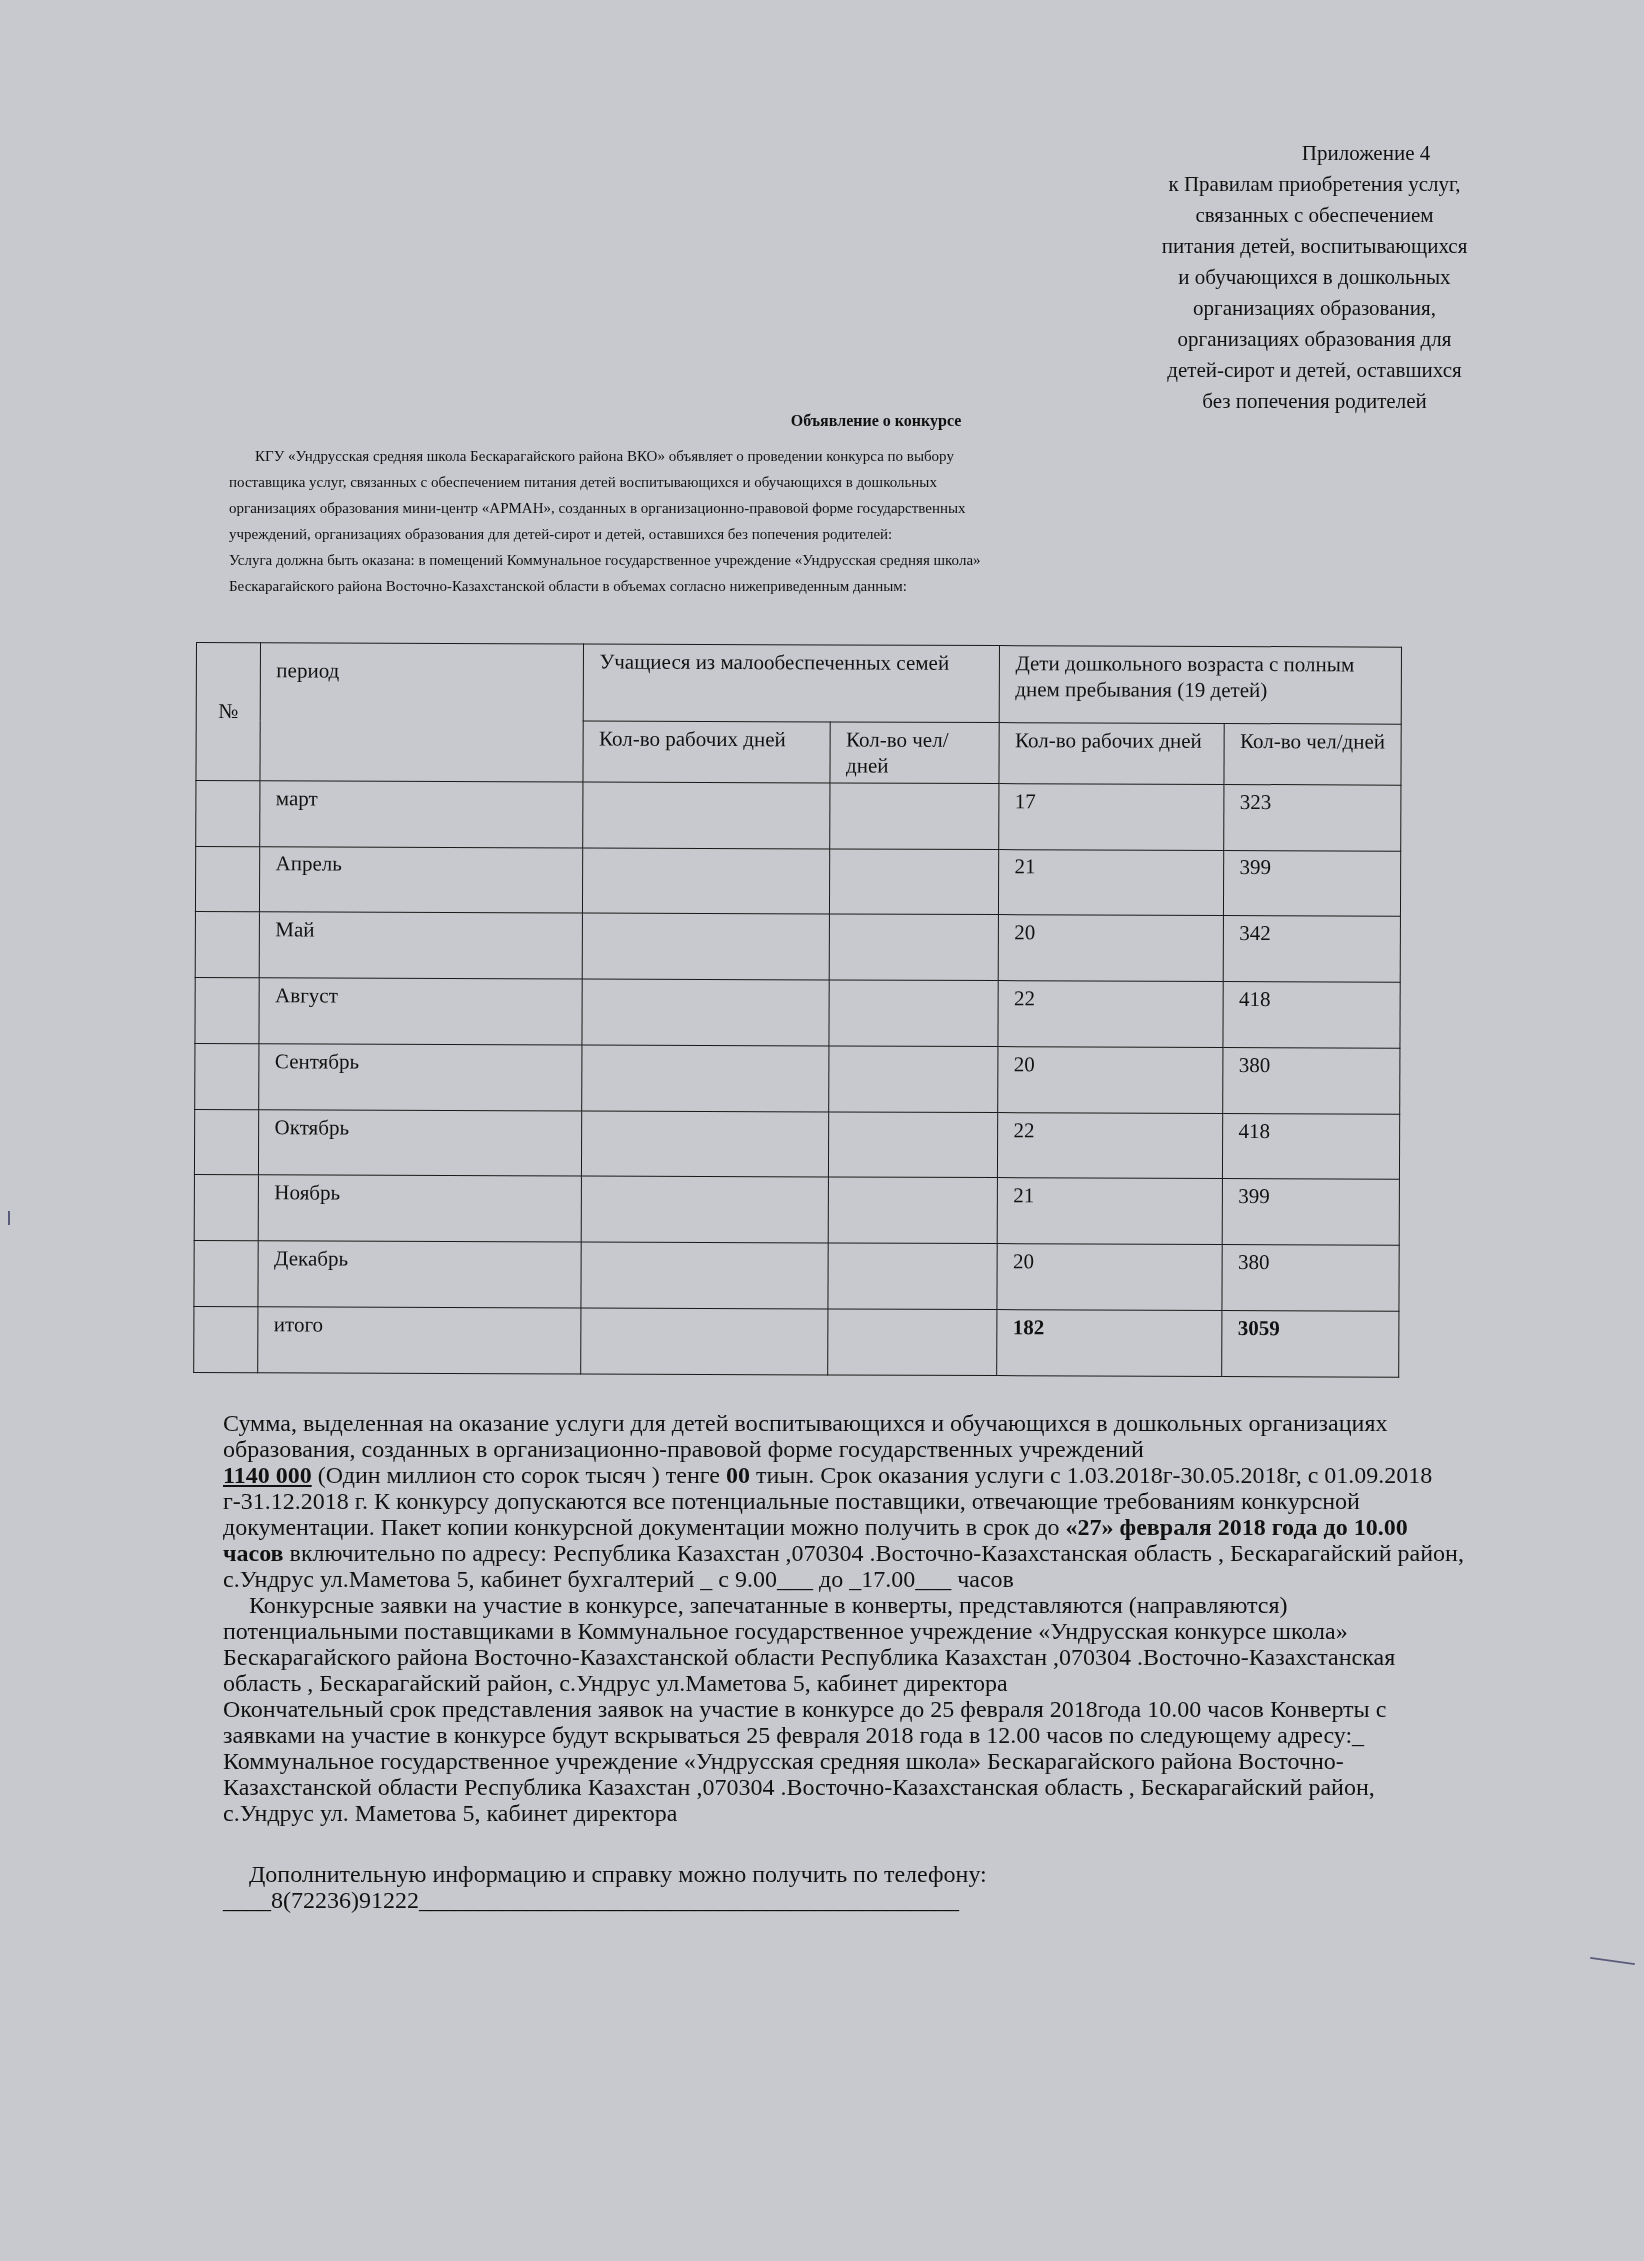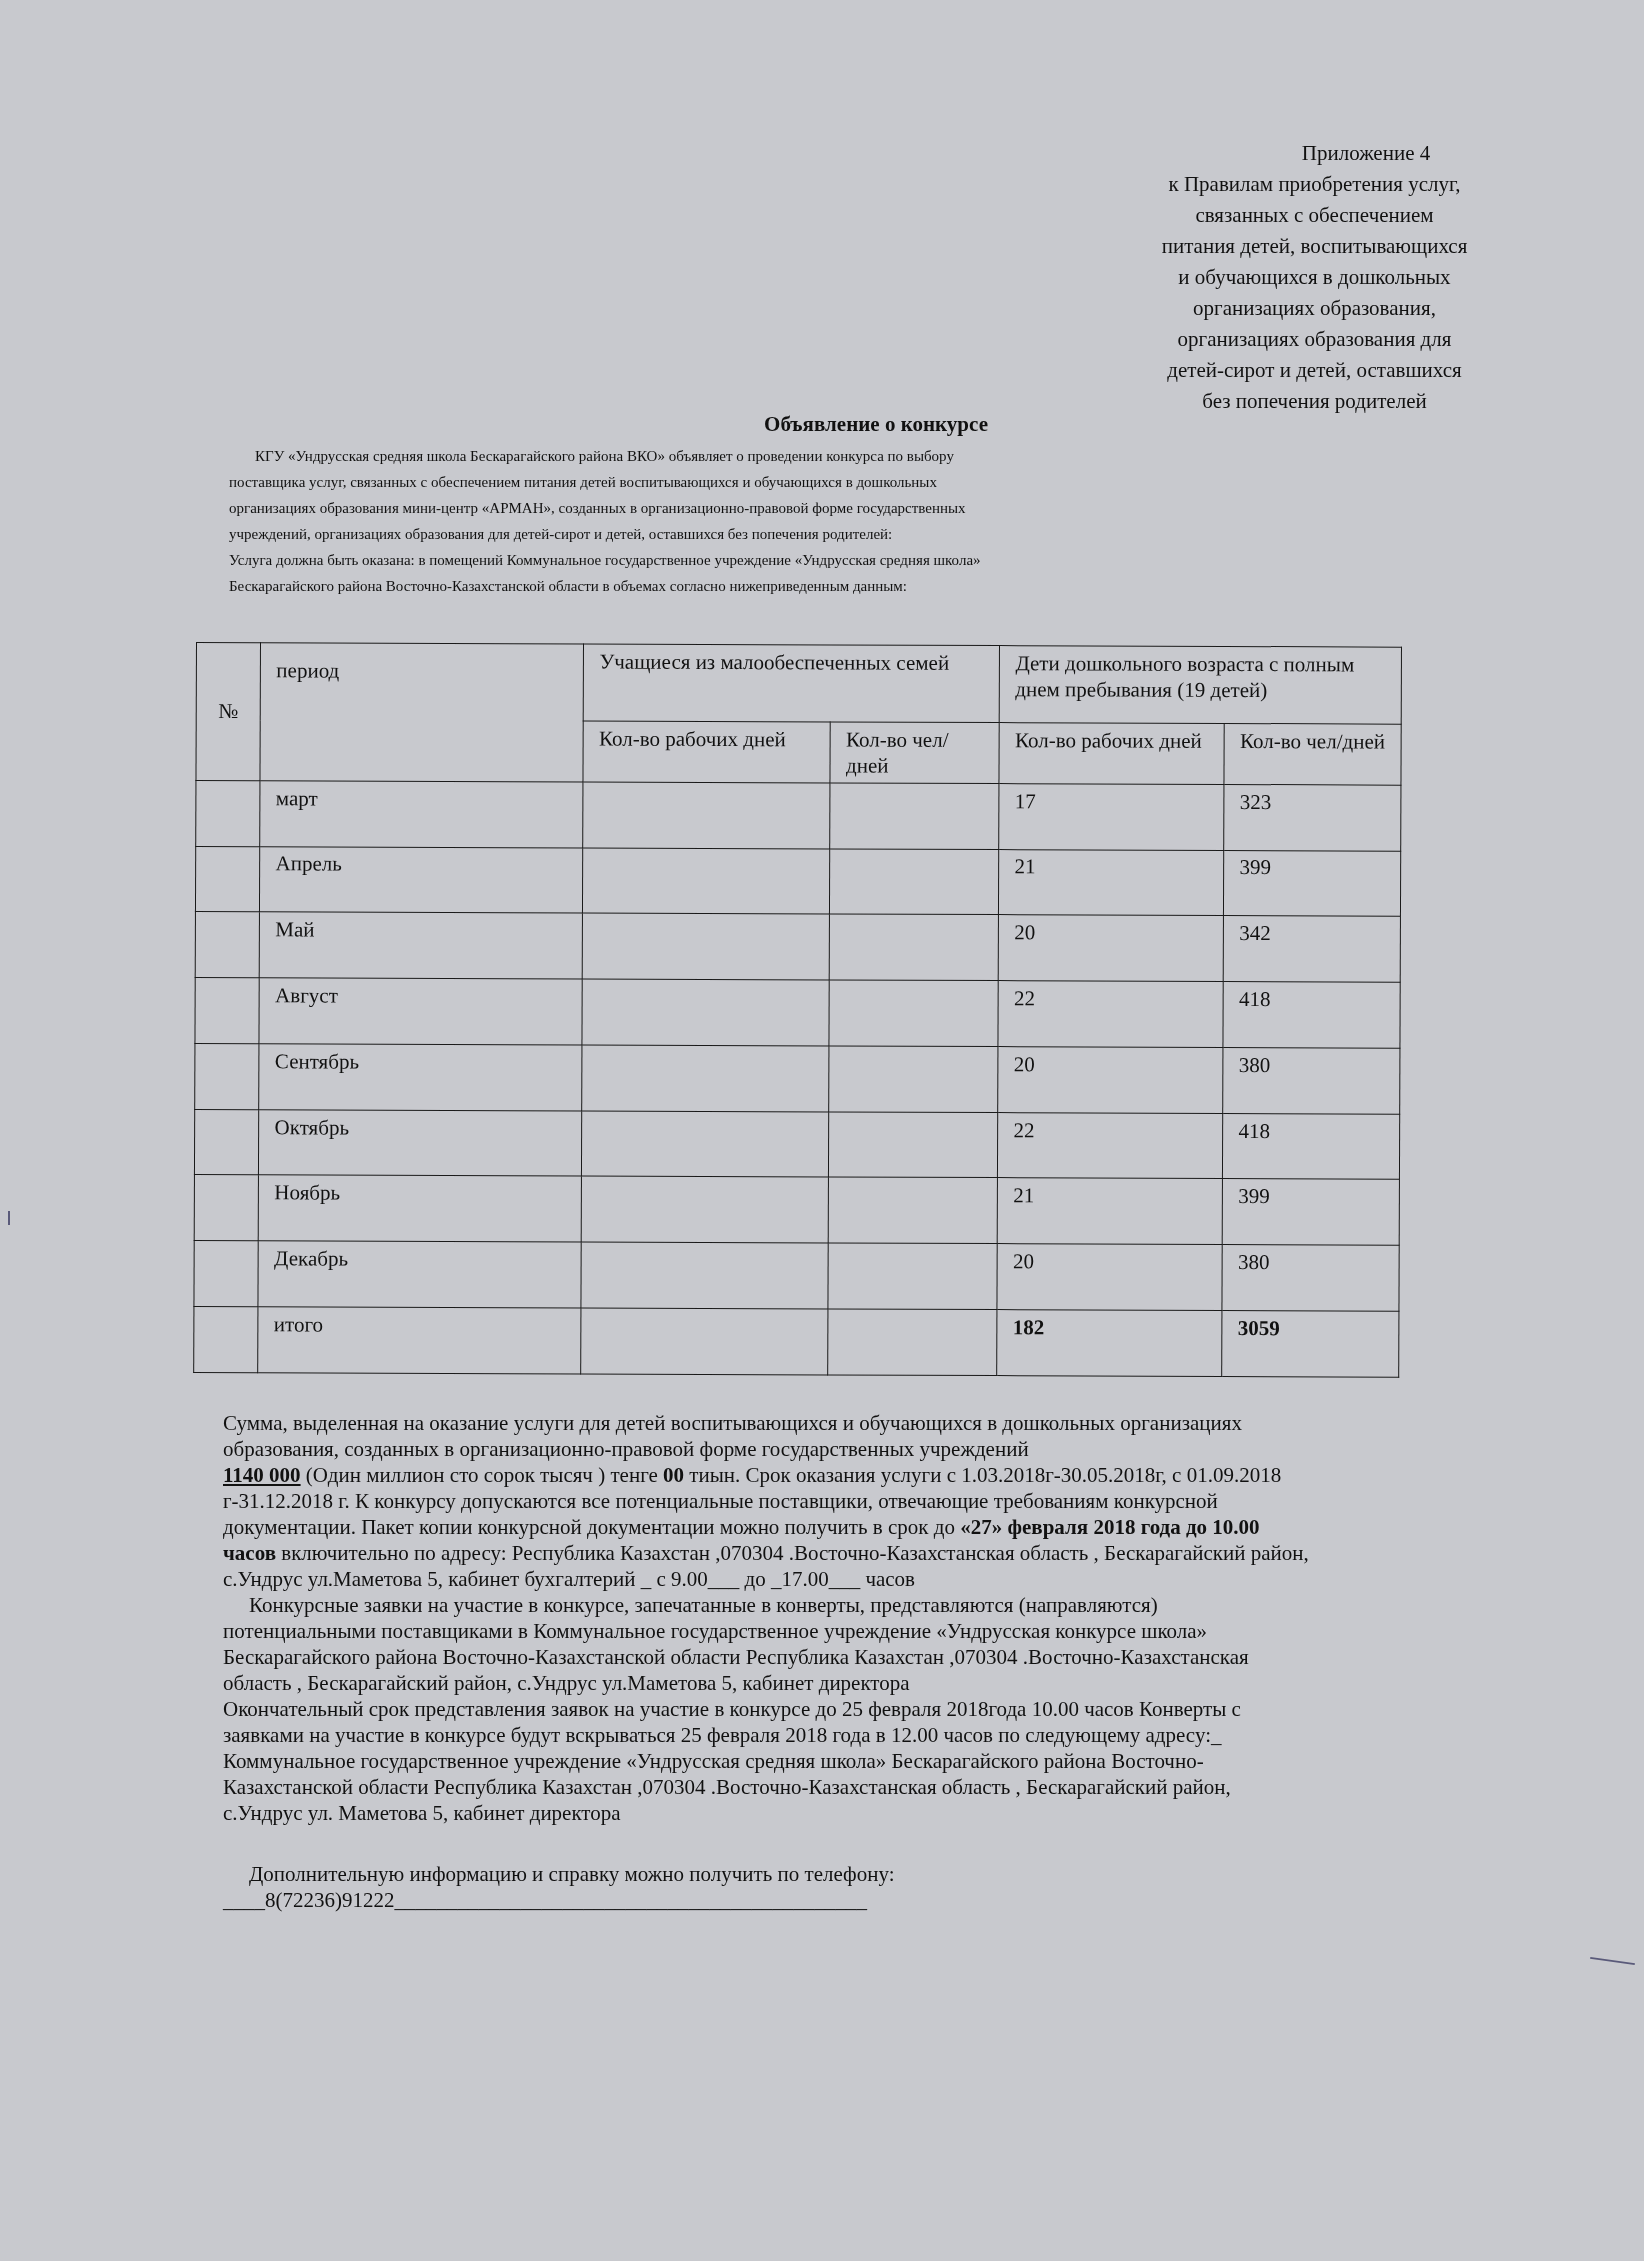--- a/index.html
+++ b/index.html
@@ -14,21 +14,21 @@
     .appendix {
       position: absolute;
       left: 1115px; top: 138px; width: 399px;
       font-size: 21px; line-height: 31px;
       text-align: center;
     }
     .appendix div { white-space: nowrap; }
     .appendix .a0 { padding-left: 103px; }
     .title {
       position: absolute; left: 0; width: 1644px; top: 412px;
-      text-align: center; font-weight: bold; font-size: 21px;
+      text-align: center; font-weight: bold; font-size: 16px;
       padding-left: 108px; box-sizing: border-box;
     }
     .intro {
       position: absolute; left: 229px; top: 443px; width: 1263px;
       font-size: 15px; line-height: 26px;
     }
     .intro div { white-space: nowrap; }
     .indent { padding-left: 26px; }
     table.data {
       position: absolute; left: 196px; top: 642px;
@@ -46,21 +46,21 @@
       padding: 3.9px 15.5px;
       line-height: 26px;
     }
     table.data th.num { text-align: center; vertical-align: middle; padding: 0; }
     table.data .h1 { height: 77px; }
     table.data .h2 { height: 55px; }
     table.data tbody td { height: 57px; }
     table.data .bold { font-weight: bold; }
     .body-text {
       position: absolute; left: 223px; top: 1410px; width: 1282px;
-      font-size: 21px; line-height: 26px; font-family: Liberation Serif, serif;
+      font-size: 24px; line-height: 26px; font-family: Liberation Serif, serif;
     }
     .body-text div { white-space: nowrap; }
     .u { text-decoration: underline; }
     .b { font-weight: bold; }
     .gap { height: 35px; }
     .scanmark { position: absolute; background: #5a5a7a; }
   </style>
 </head>
 <body>
 

